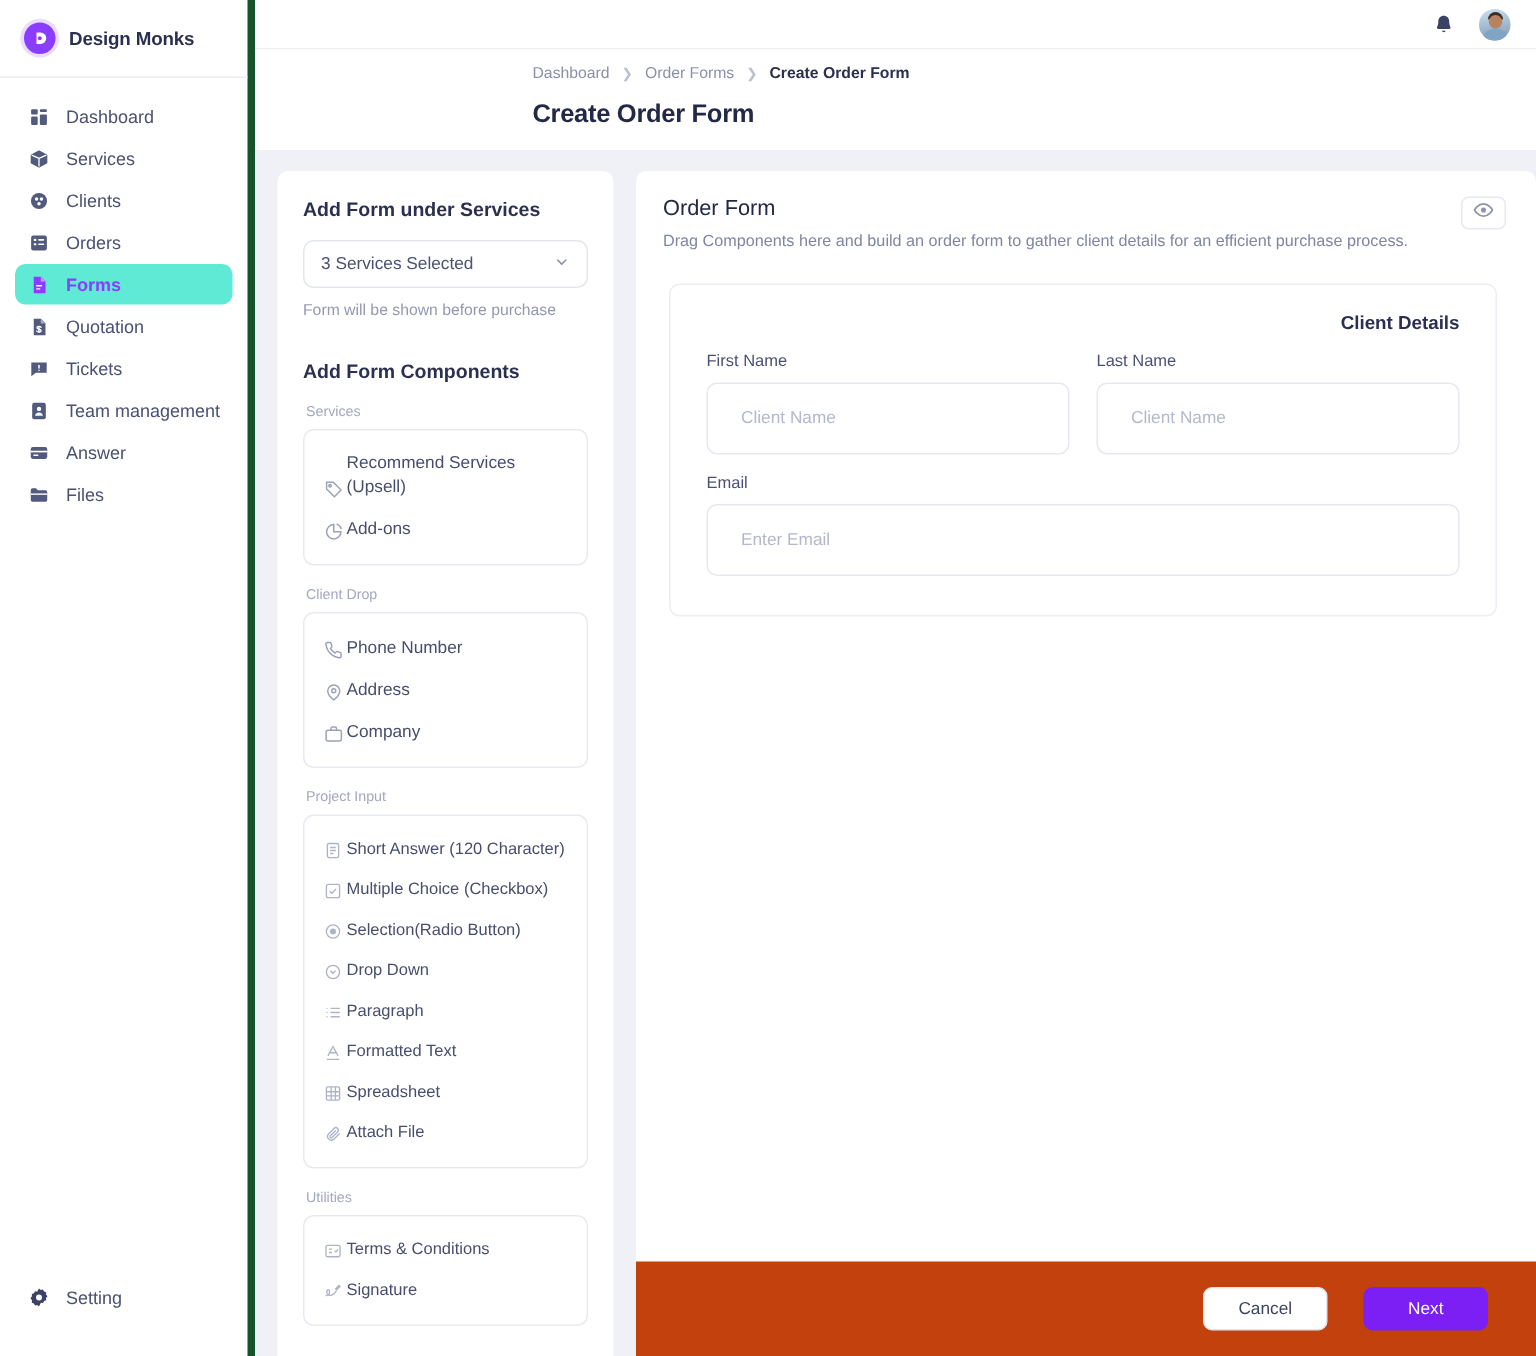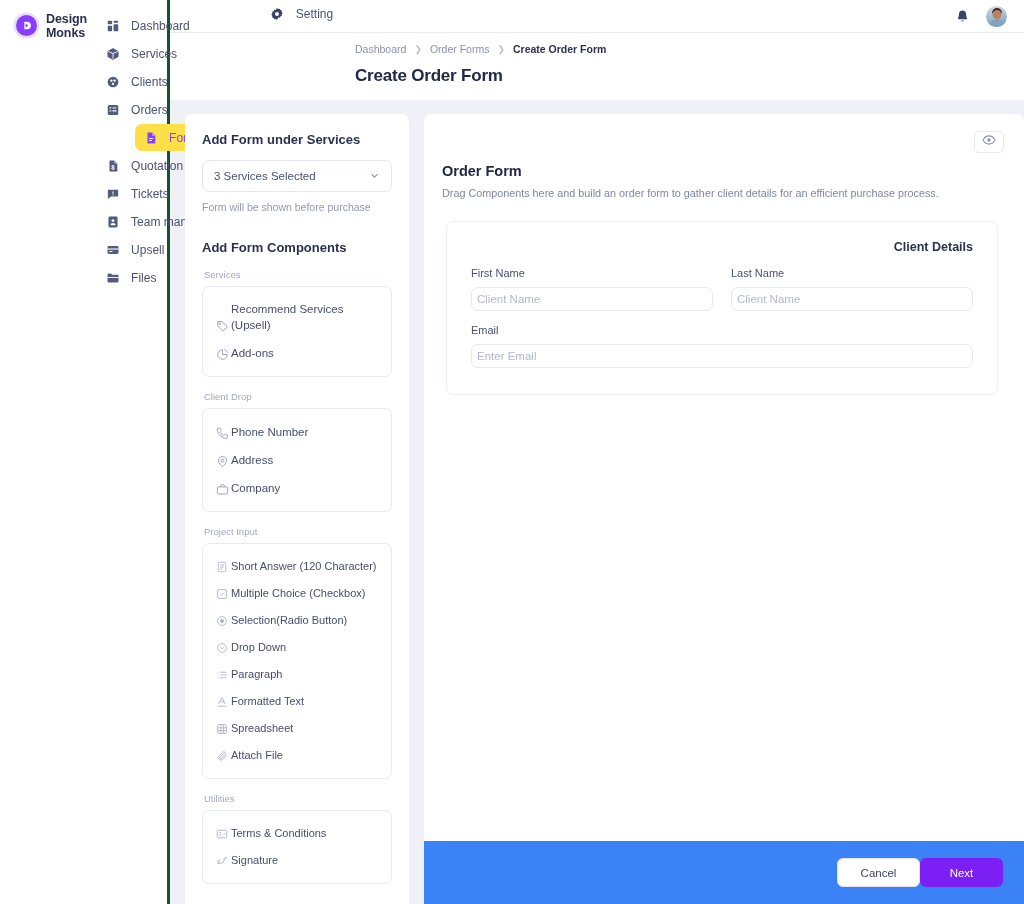--- a/index.html
+++ b/index.html
@@ -8,22 +8,22 @@
     font-family: "Liberation Sans", sans-serif;
     background: #ffffff;
     color: #3d4461;
     overflow: hidden;
   }
   .app { display: flex; width: 1024px; height: 904px; }
 
   
   .sidebar {
     width: 170px; height: 904px; flex: 0 0 170px;
-    background: #ffffff; border-right: 3px solid #14532d;
-    display: flex; flex-direction: row;
+    background: #ffffff; border-right: 5px solid #14532d;
+    display: flex; flex-direction: column;
     position: relative;
   }
   .brand {
     display: flex; align-items: center; gap: 9px;
     padding: 16px 0 16px 16px; height: 51px;
   }
   .brand-logo {
     width: 21px; height: 21px; border-radius: 50%;
     background: #8B3DFF;
     display: flex; align-items: center; justify-content: center;
@@ -39,21 +39,21 @@
 
   .nav { padding: 12px 10px 0 10px; display: flex; flex-direction: column; gap: 1px; }
   .nav-item {
     display: flex; align-items: center; gap: 11px;
     height: 27px; padding: 0 8px; border-radius: 7px;
     font-size: 12px; color: #4a5173; cursor: pointer;
     white-space: nowrap;
   }
   .nav-item .ic { width: 15px; height: 15px; flex: 0 0 15px; display: flex; align-items: center; justify-content: center; }
   .nav-item .ic svg { display: block; }
-  .nav-item.active { background: #fde047; color: #8B3DFF; font-weight: 400; margin-left: 38px; }
+  .nav-item.active { background: #5eead4; color: #8B3DFF; font-weight: 700; }
   .nav-spacer { flex: 1 1 auto; }
   .nav-bottom { padding: 0 10px 26px 10px; }
 
   
   .right { flex: 1 1 auto; height: 904px; display: flex; flex-direction: column; background:#ffffff; }
 
   .topbar {
     height: 33px; flex: 0 0 33px; background: #fff;
     border-bottom: 1px solid #ebedf3;
     display: flex; align-items: center; justify-content: flex-end;
@@ -120,47 +120,47 @@
   .comp .ic svg { display:block; }
   .comp.lg { font-size: 11.5px; }
   .comp.lg .ic { margin-top: 2px; }
 
   
   .canvas {
     flex: 1 1 auto; background: #fff; border-radius: 7px 7px 0 0;
     display: flex; flex-direction: column; min-width: 0; position: relative;
   }
   .canvas-head { padding: 17px 20px 0 18px; display: flex; justify-content: space-between; align-items: flex-start; }
-  .canvas-title { font-size: 14.5px; font-weight: bold; color: #222845; margin-top: 32px; }
+  .canvas-title { font-size: 14.5px; font-weight: normal; color: #222845; }
   .canvas-sub { font-size: 10.8px; color: #7f86a3; margin-top: 8px; }
   .eye-btn {
     width: 30px; height: 22px; border: 1px solid #e6e9f1; border-radius: 5px;
     background: #fff; display: flex; align-items: center; justify-content: center; cursor: pointer;
     flex: 0 0 30px;
   }
 
   .form-card {
     margin: 22px 26px 0 22px; border: 1px solid #eceef5; border-radius: 7px;
     padding: 18px 24px 26px 24px; background: #fff;
   }
   .fc-title { font-size: 12.5px; font-weight: bold; color: #2b3050; text-align: right; }
   .row { display: flex; gap: 18px; margin-top: 13px; }
   .field { flex: 1 1 0; min-width: 0; }
   .field label { display: block; font-size: 11px; color: #4a5173; margin-bottom: 8px; }
   .field input {
-    width: 100%; height: 24px; border: 1px solid #e7e9f2; border-radius: 7px;
-    padding: 0 5px; font-size: 11.5px; color: #3d4461;
+    width: 100%; height: 48px; border: 1px solid #e7e9f2; border-radius: 7px;
+    padding: 0 22px; font-size: 11.5px; color: #3d4461;
     font-family: "Liberation Sans", sans-serif; background:#fff; outline:none;
   }
   .field input::placeholder { color: #b3b8cc; }
 
   .footer {
     position: absolute; left: 0; right: 0; bottom: 0; height: 63px;
     display: flex; align-items: center; justify-content: flex-end;
-    gap: 0; padding-right: 21px; background: #3b82f6;
+    gap: 24px; padding-right: 32px; background: #c2410c;
   }
   .btn {
     height: 29px; border-radius: 6px; font-size: 11.5px;
     display: flex; align-items: center; justify-content: center; cursor: pointer;
     font-family: "Liberation Sans", sans-serif;
   }
   .btn-cancel { width: 83px; border: 1px solid #e2e5ef; background: #fff; color: #3d4461; }
   .btn-next { width: 83px; border: none; background: #7B1FF5; color: #fff; font-weight: 500; }
 </style>
 </head>
@@ -275,21 +275,21 @@
       </div>
 
       <div class="nav-item">
         <span class="ic">
           <svg width="14" height="14" viewBox="0 0 24 24">
               <rect x="2.6" y="5.2" width="18.8" height="13.6" rx="2.4" fill="#525a7d"></rect>
               <rect x="2.6" y="9.4" width="18.8" height="1.9" fill="#fff"></rect>
               <rect x="5.4" y="13.6" width="6" height="1.8" rx="0.9" fill="#fff"></rect>
             </svg>
         </span>
-        <span>Upsell</span>
+        <span>Answer</span>
       </div>
 
       <div class="nav-item">
         <span class="ic">
           <svg width="14" height="14" viewBox="0 0 24 24">
               <path d="M2.6 6.4a2 2 0 0 1 2-2h4l2 2.2h8.8a2 2 0 0 1 2 2v9.2a2 2 0 0 1-2 2H4.6a2 2 0 0 1-2-2z" fill="#525a7d"></path>
               <rect x="2.6" y="10.2" width="18.8" height="1.6" fill="#fff"></rect>
             </svg>
         </span>
         <span>Files</span>

